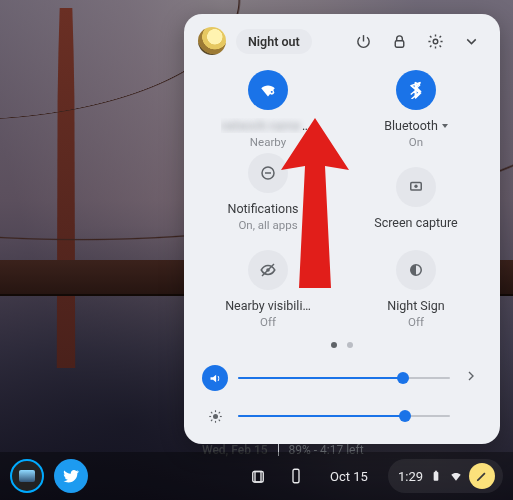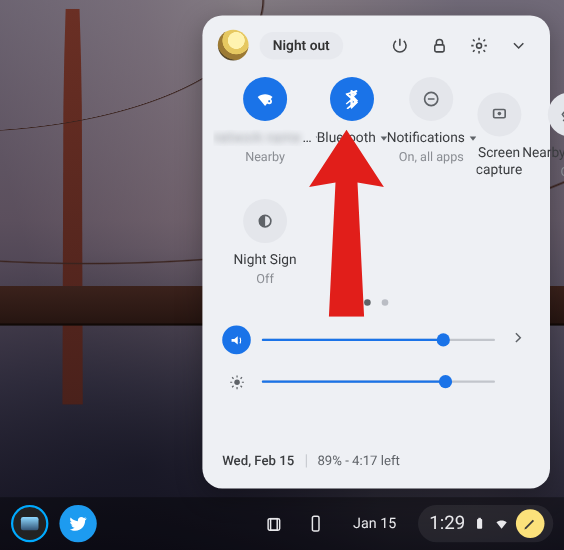--- a/index.html
+++ b/index.html
@@ -53,21 +53,21 @@
     margin-left:4px; padding:5px 12px; border-radius:16px;
     background:#e7e9ee; font-size:12.5px; font-weight:600; color:#333;
   }
   .flex { flex:1 }
   .hicon {
     width:30px; height:30px; border-radius:50%; display:flex; align-items:center; justify-content:center;
     color:#45474a;
   }
   .hicon svg { width:17px; height:17px; stroke:#45474a; fill:none; stroke-width:2; }
 
-  .tiles { display:grid; grid-template-columns:repeat(5,1fr); gap:4px 0; margin-top:14px; padding:0 6px; }
+  .tiles { display:grid; grid-template-columns:repeat(2,1fr); gap:4px 0; margin-top:14px; padding:0 6px; }
   .tile { display:flex; flex-direction:column; align-items:center; font-size:12px; }
   .ticon {
     width:40px; height:40px; border-radius:50%; display:flex; align-items:center; justify-content:center;
     background:#e4e6eb; margin-bottom:8px;
   }
   .ticon.on { background:#1a73e8; }
   .ticon svg { width:18px; height:18px; fill:#5f6368; }
   .ticon.on svg { fill:#fff; }
   .tlbl { color:#3a3c3f; font-size:12.5px; display:flex; align-items:center; gap:2px; max-width:94px; white-space:nowrap; overflow:hidden; text-overflow:ellipsis;}
   .tsub { color:#8a8d93; font-size:11.5px; margin-top:2px; }
@@ -108,21 +108,21 @@
   .shelf-icon { width:34px; height:34px; border-radius:50%; display:flex; align-items:center; justify-content:center;}
   .si-files { background:#222; border:2px solid #0af; }
   .si-files div{width:16px;height:12px;background:linear-gradient(#8fd9ff,#357);border-radius:2px;}
   .si-tw { background:#1D9BF0; }
   .si-tw svg{width:18px;height:18px;fill:#fff;}
 
   .shelf-right { margin-left:auto; display:flex; align-items:center; gap:10px; }
   .ricon{ width:28px;height:28px;display:flex;align-items:center;justify-content:center;color:#e7e7ea;}
   .ricon svg{width:18px;height:18px;stroke:#e7e7ea;fill:none;stroke-width:1.8;}
   .date-pill { color:#e9e9ec; font-size:13px; padding:5px 10px; border-radius:16px; }
-  .status-pill { display:flex; align-items:center; gap:6px; color:#e9e9ec; font-size:17px; padding:4px 8px 4px 10px; border-radius:20px; background:rgba(255,255,255,0.07);}
+  .status-pill { display:flex; align-items:center; gap:6px; color:#e9e9ec; font-size:13px; padding:4px 8px 4px 10px; border-radius:20px; background:rgba(255,255,255,0.07);}
   .status-pill svg{width:14px;height:14px;fill:#e9e9ec;}
   .pen-badge { width:26px;height:26px;border-radius:50%;background:#FBE17B;display:flex;align-items:center;justify-content:center;}
   .pen-badge svg{width:14px;height:14px;fill:#3a3a3a;}
 
   .blurtext { color:transparent; text-shadow:0 0 6px #9b9ea3; }
 </style>
 </head>
 <body>
 
 <div class="bg"></div>
@@ -315,21 +315,21 @@
       <svg viewBox="0 0 24 24">
           <rect x="5" y="6" width="14" height="14" rx="2"></rect>
           <rect x="8" y="6" width="8" height="14"></rect>
         </svg>
     </div>
     <div class="ricon">
       <svg viewBox="0 0 24 24">
           <rect x="8" y="3" width="8" height="18" rx="2"></rect>
         </svg>
     </div>
-    <div class="date-pill">Jan 15</div>
+    <div class="date-pill">Oct 15</div>
     <div class="status-pill">
       <span>1:29</span>
       <svg viewBox="0 0 24 24">
           <rect x="8" y="5" width="8" height="15" rx="1.5"></rect>
           <rect x="10" y="3" width="4" height="2"></rect>
         </svg>
       <svg viewBox="0 0 24 24">
           <path d="M12 20l8-10c-4.5-4-11.5-4-16 0l8 10z"></path>
         </svg>
       <span class="pen-badge">

